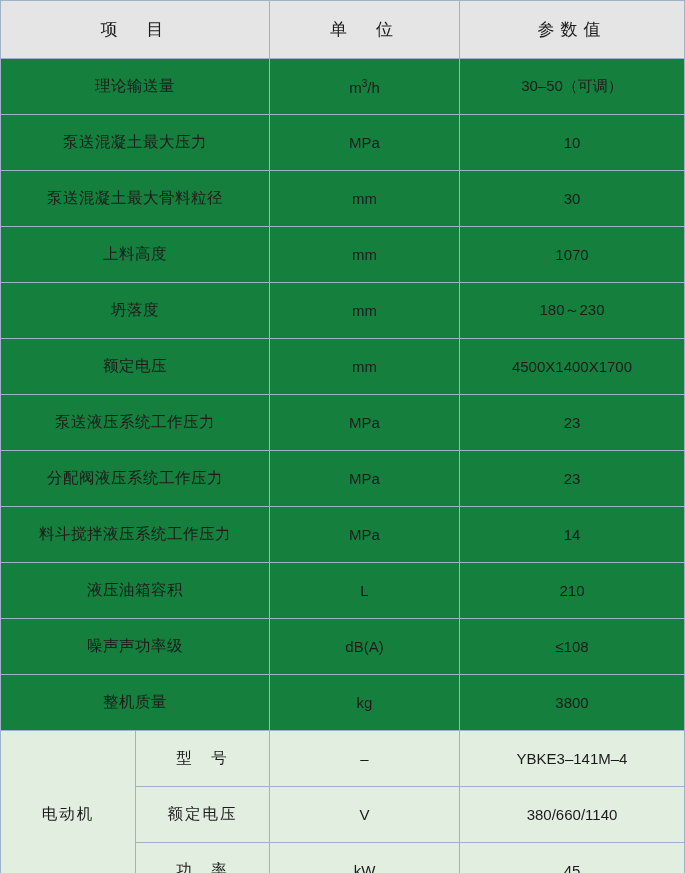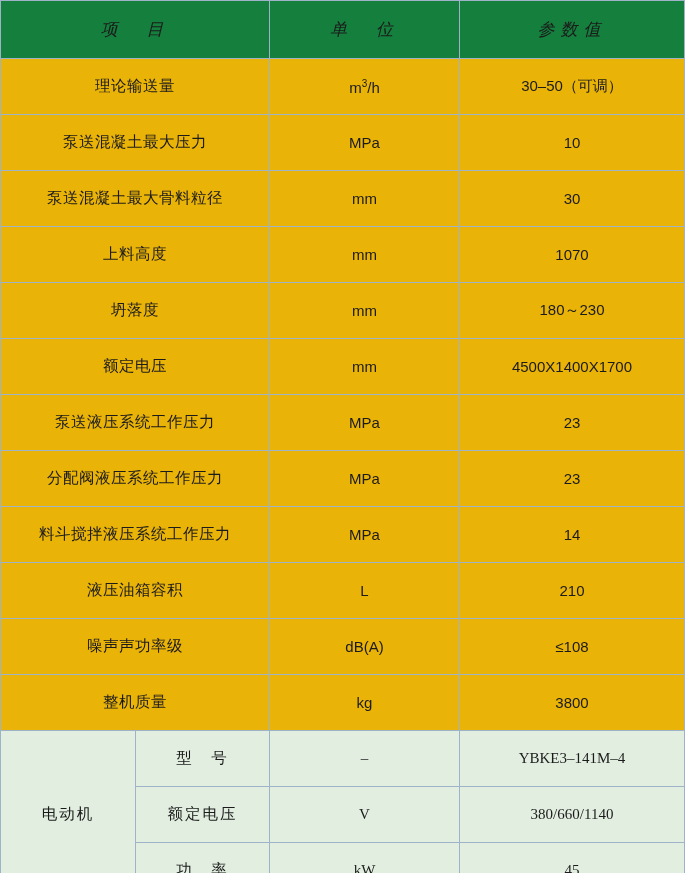--- a/index.html
+++ b/index.html
@@ -25,34 +25,32 @@
     font-weight: normal;
     color: #1b1b1b;
     padding: 0 2px;
   }
   .col-item   { width: 269px; }
   .col-sub    { width: 0px; }
   .col-unit   { width: 190px; }
   .col-value  { width: 225px; }
 
   thead td {
-    background: #15803d;
+    background: #e5e5e5;
     font-size: 17px;
     height: 57px;
     letter-spacing: 6px;
-    font-style: italic;
   }
   tbody td {
-    background: #eab308;
+    background: #15803d;
     font-size: 15.5px;
     height: 55px;
   }
   tbody tr.motor-row td {
     background: #e2efe0;
-    font-family: Liberation Serif, serif;
   }
   td.item-cell { font-size: 15.5px; letter-spacing: 0.5px; }
   td.unit-cell { font-size: 15px; margin-top: 21px; }
   td.value-cell { font-size: 15px; margin-top: 41px; }
   td.motor-label { font-size: 15.5px; letter-spacing: 2px; }
   td.motor-sub { font-size: 15.5px; letter-spacing: 2px; }
   sup { font-size: 10px; vertical-align: super; }
 </style>
 </head>
 <body>

